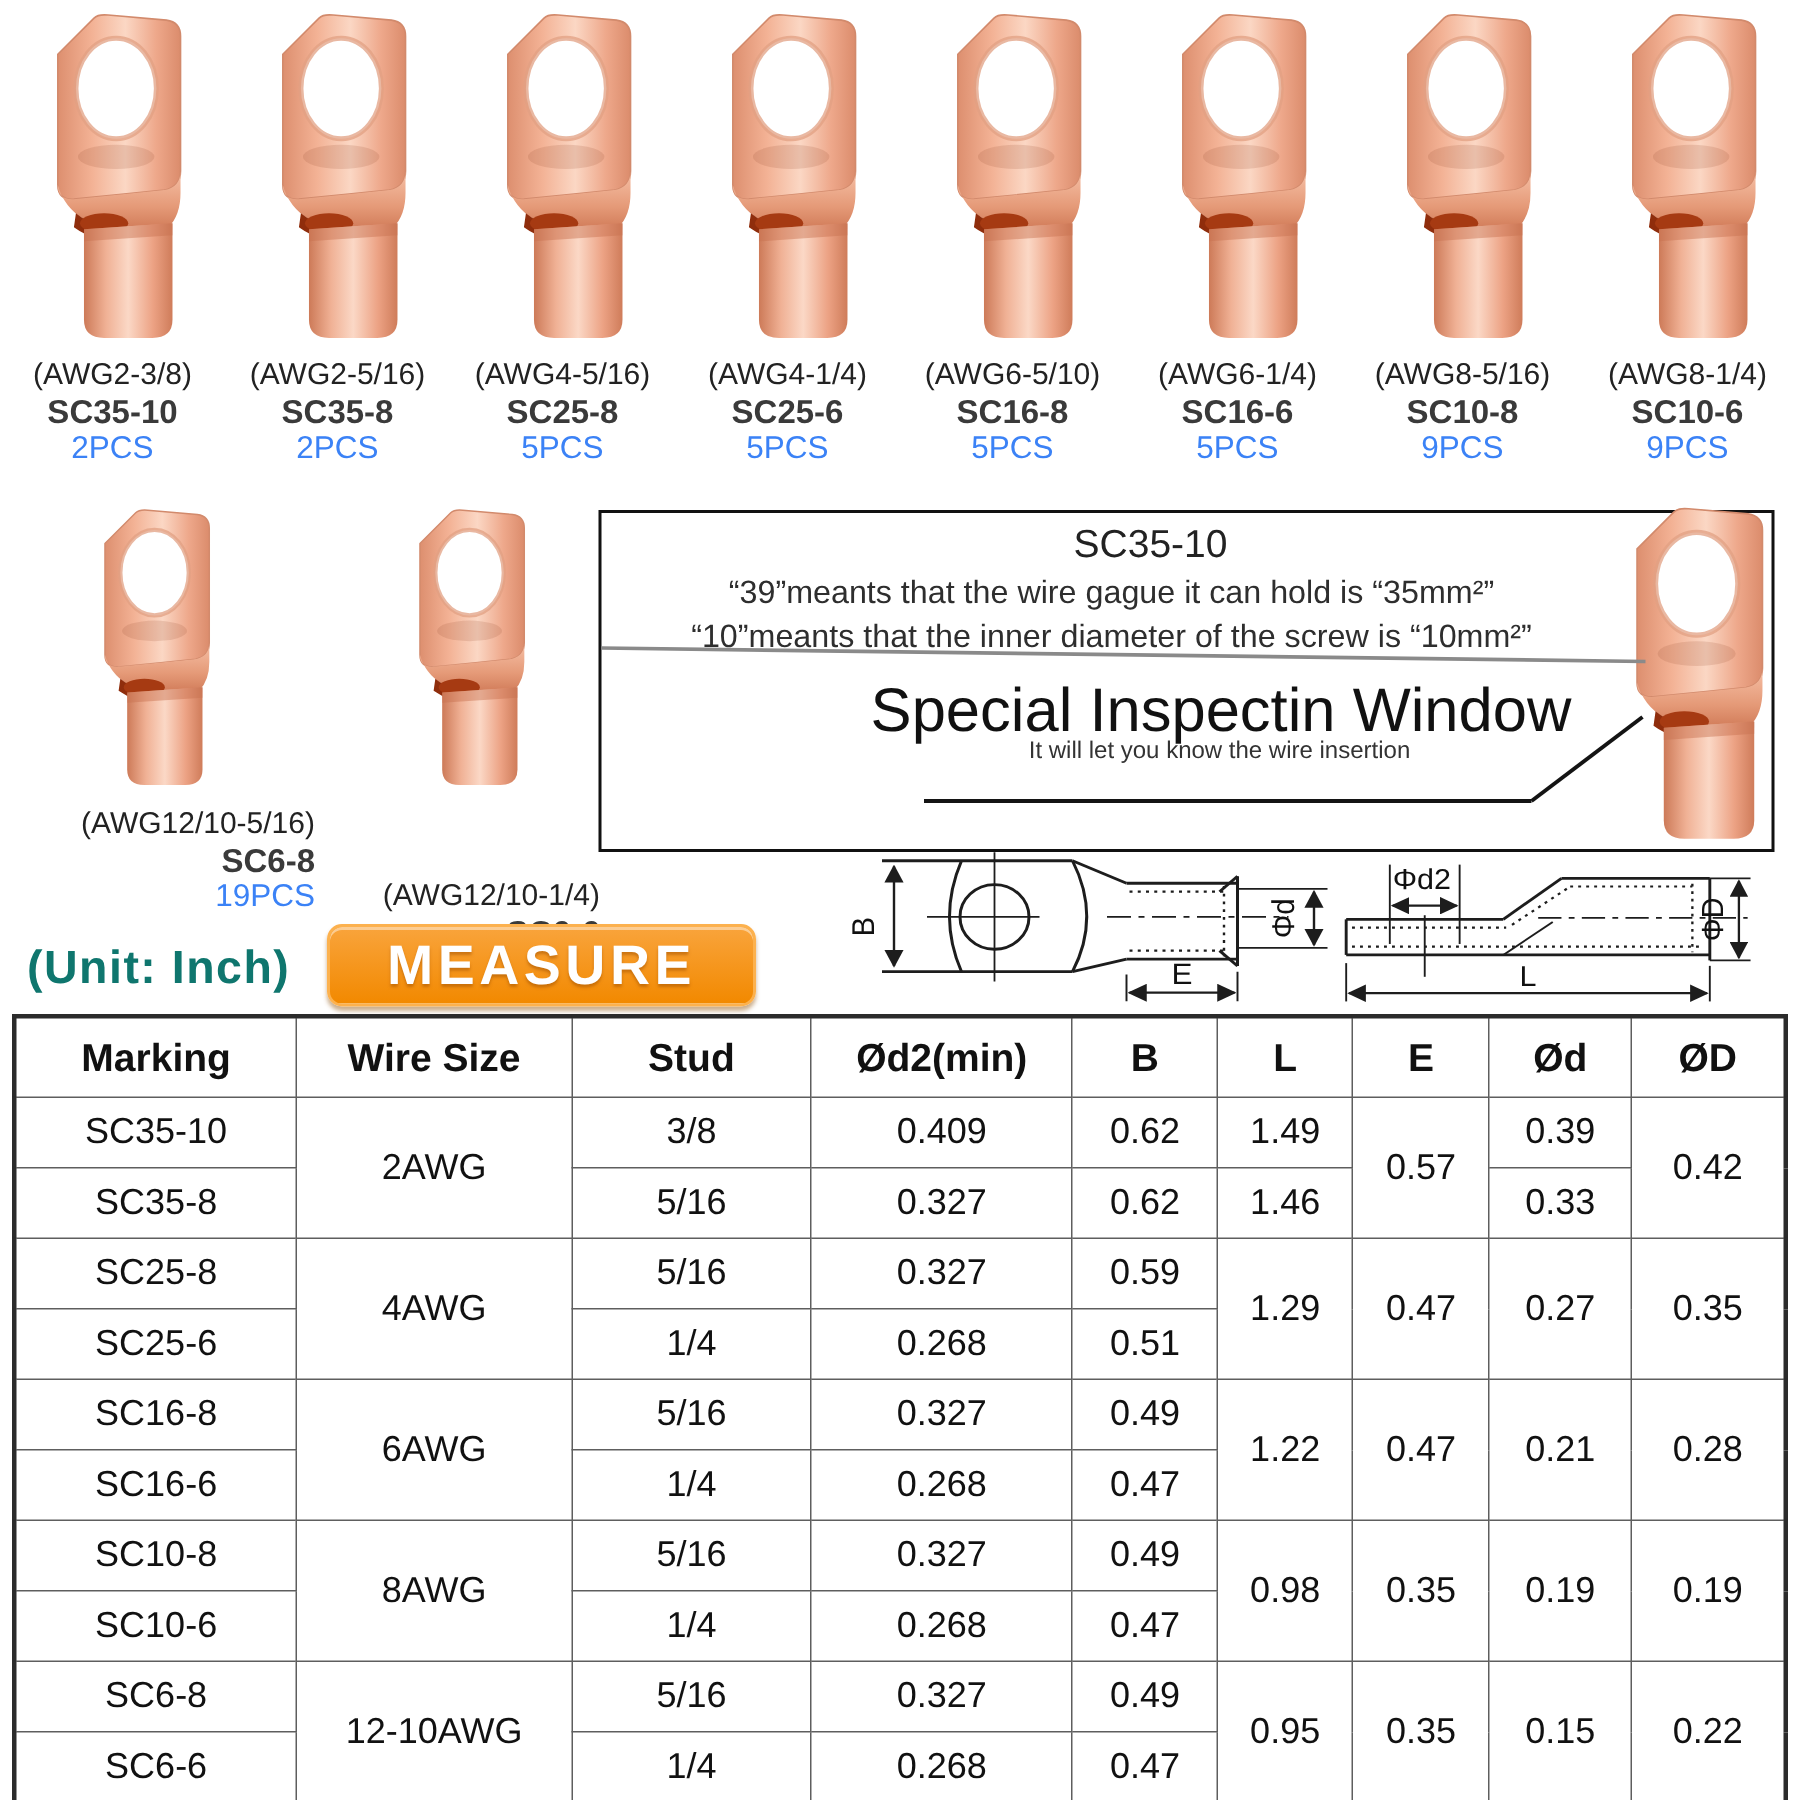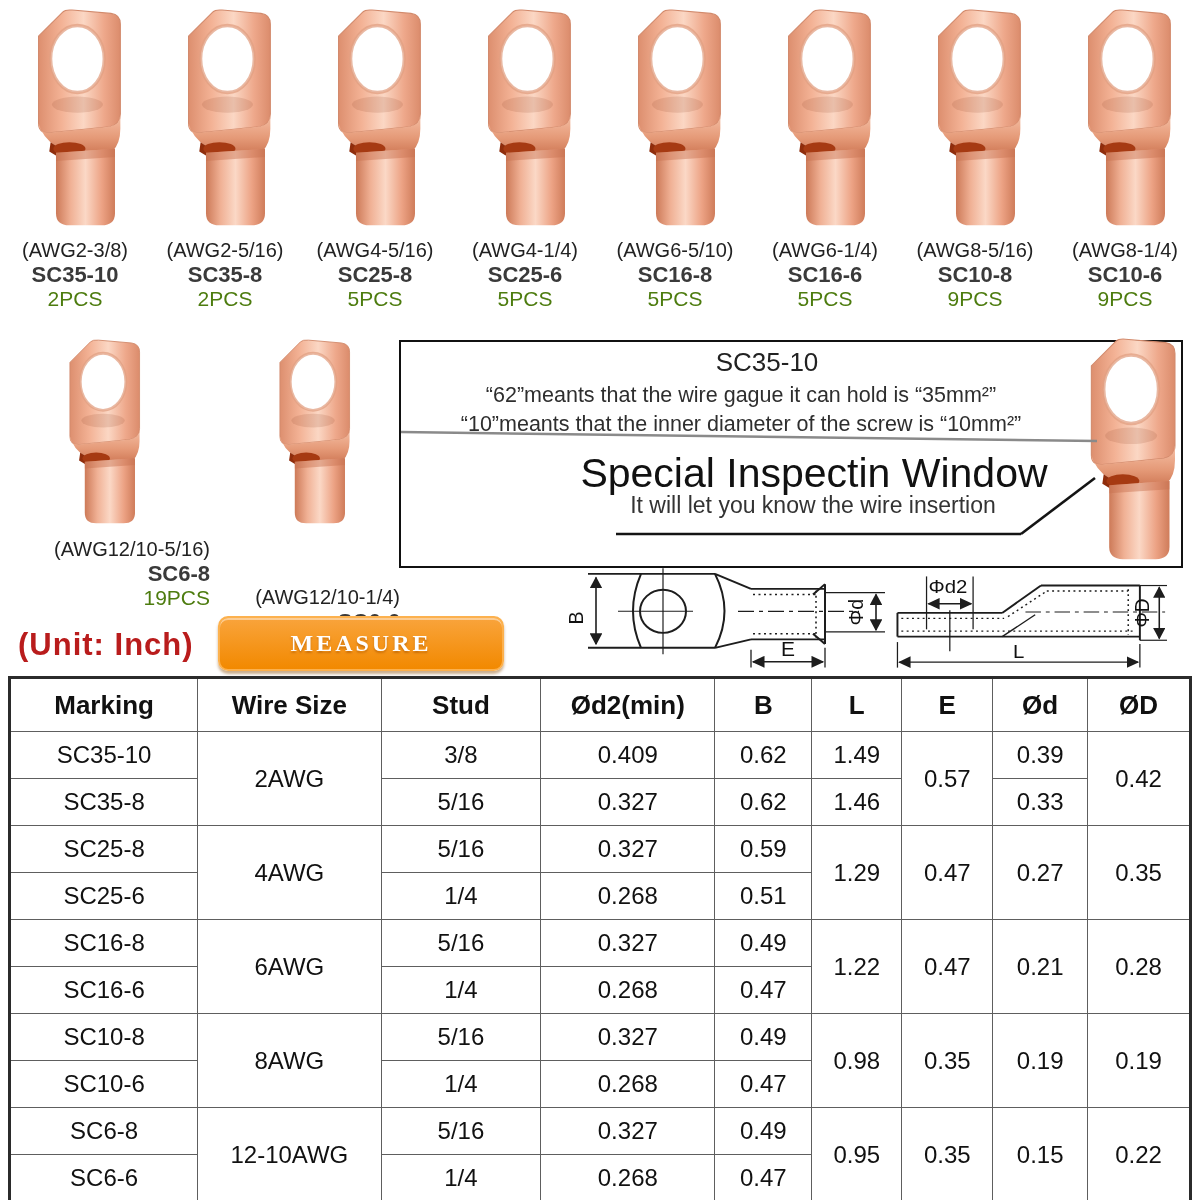--- a/index.html
+++ b/index.html
@@ -4,47 +4,47 @@
 <style>
   html,body{margin:0;padding:0;background:#fff;}
   .page{position:relative;width:1200px;height:1200px;background:#fff;overflow:hidden;
         font-family:"Liberation Sans", sans-serif;color:#222;}
   
   .top-row{position:absolute;top:0;left:0;width:1200px;height:333px;display:flex;}
   .p-cell{width:150px;display:flex;flex-direction:column;align-items:center;}
   .p-cell svg{height:228px;margin-top:4px;}
   .p-awg{font-size:20px;color:#222;line-height:1.2;margin-top:6px;white-space:nowrap;}
   .p-model{font-size:22px;font-weight:bold;color:#3a3a3a;line-height:1.15;}
-  .p-qty{font-size:21px;color:#4d7c0f;line-height:1.1;}
+  .p-qty{font-size:21px;color:#3b82f6;line-height:1.1;}
   
   .mid{position:absolute;top:333px;left:0;width:1200px;height:343px;}
   .lug-sm1{position:absolute;left:38px;top:2px;height:194px;}
   .lug-sm2{position:absolute;left:248px;top:2px;height:194px;}
   .sm-lbl{position:absolute;top:198px;text-align:right;}
   .sm-lbl.one{left:0;width:210px;} .sm-lbl.two{left:210px;width:190px;margin-top:48px;}
   .callout{position:absolute;left:399px;top:7px;width:780px;height:224px;
            border:2px solid #111;background:#fff;}
   .co-title{position:absolute;left:366px;top:5px;transform:translateX(-50%);
             font-size:26px;color:#222;white-space:nowrap;}
   .co-line{position:absolute;transform:translateX(-50%);font-size:21.5px;color:#2e2e2e;white-space:nowrap;}
   .co-l1{left:340px;top:41px;} .co-l2{left:340px;top:70px;}
   .co-head{position:absolute;left:403px;top:108px;transform:translateX(-50%);
            font-size:41px;color:#111;white-space:nowrap;margin-left:10px;}
   .co-sub{position:absolute;left:412px;top:150px;transform:translateX(-50%);
-          font-size:23px;color:#333;white-space:nowrap;text-align:center;}
+          font-size:16px;color:#333;white-space:nowrap;text-align:center;}
   .lug-big{position:absolute;left:1053px;top:0;height:233px;z-index:2;}
   .mid-overlay{position:absolute;left:0;top:0;width:1200px;height:343px;z-index:3;pointer-events:none;}
   .unit-label{position:absolute;left:18px;top:294px;font-size:31px;font-weight:600;
-              letter-spacing:1px;color:#b91c1c;white-space:nowrap;}
+              letter-spacing:1px;color:#0f766e;white-space:nowrap;}
   .measure-badge{position:absolute;left:218px;top:283px;width:282px;height:51px;
       background:linear-gradient(#f9a43c,#f28900);border:2px solid #fcb14e;border-radius:10px;
       box-shadow:0 3px 3px rgba(140,75,0,.45), inset 0 2px 0 rgba(255,255,255,.45);
       display:flex;align-items:center;justify-content:center;}
-  .measure-badge span{color:#fff;font-size:24px;font-weight:800;letter-spacing:3px;
-      text-shadow:0 2px 2px rgba(160,80,0,.5);font-family:Liberation Serif, serif;}
+  .measure-badge span{color:#fff;font-size:37px;font-weight:800;letter-spacing:3px;
+      text-shadow:0 2px 2px rgba(160,80,0,.5);}
   .diag{position:absolute;}
   .diag-left{left:563px;top:224px;}
   .diag-right{left:880px;top:227px;}
   .diag text{font-family:"Liberation Sans",sans-serif;font-size:21px;fill:#111;}
   
   table.spec{position:absolute;left:8px;top:676px;width:1184px;border-collapse:collapse;
              table-layout:fixed;background:#fff;}
   table.spec{border:3px solid #2b2b2b;}
   table.spec th,table.spec td{border:1.5px solid #5e5e5e;text-align:center;vertical-align:middle;
              padding:0;color:#111;}
@@ -179,21 +179,21 @@
         <use href="#lug"></use>
       </svg>
     <div class="sm-lbl two">
       <div class="p-awg">(AWG12/10-1/4)</div>
       <div class="p-model">SC6-6</div>
       <div class="p-qty">19PCS</div>
     </div>
 
     <div class="callout">
       <div class="co-title">SC35-10</div>
-      <div class="co-line co-l1">“62”meants that the wire gague it can hold is “35mm²”</div>
+      <div class="co-line co-l1">“39”meants that the wire gague it can hold is “35mm²”</div>
       <div class="co-line co-l2">“10”meants that the inner diameter of the screw is “10mm²”</div>
       <div class="co-head">Special Inspectin Window</div>
       <div class="co-sub">It will let you know the wire insertion</div>
     </div>
 
     <svg class="lug-big" viewBox="0 0 110 170">
         <use href="#lug"></use>
       </svg>
 
     <svg class="mid-overlay" viewBox="0 0 1200 343">

